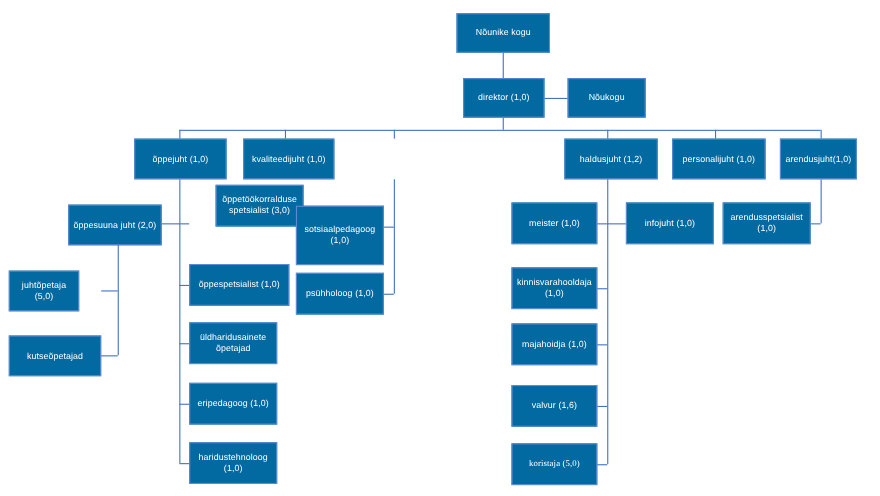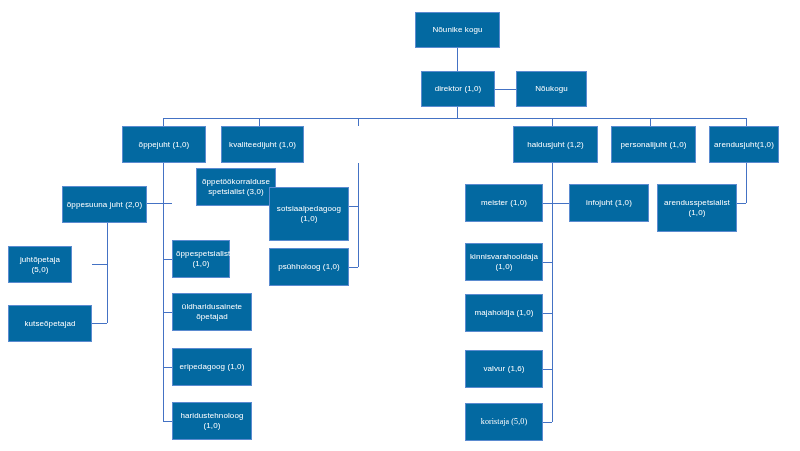--- a/index.html
+++ b/index.html
@@ -133,21 +133,21 @@
   </div>
 
   <div class="node" style="left:8px; top:305px; width:84px; height:37px;">
     <span>kutseõpetajad</span>
   </div>
 
   <div class="node" style="left:172px; top:168px; width:80px; height:38px;margin-left:24px;">
     <span>õppetöökorralduse spetsialist (3,0)</span>
   </div>
 
-  <div class="node" style="left:172px; top:240px; width:58px; height:38px;">
+  <div class="node" style="left:172px; top:240px; width:91px; height:38px;">
     <span>õppespetsialist (1,0)</span>
   </div>
 
   <div class="node" style="left:172px; top:293px; width:80px; height:38px;">
     <span>üldharidusainete õpetajad</span>
   </div>
 
   <div class="node" style="left:172px; top:348px; width:80px; height:38px;">
     <span>eripedagoog (1,0)</span>
   </div>
@@ -181,17 +181,17 @@
   </div>
 
   <div class="node" style="left:465px; top:403px; width:78px; height:38px;font-family:Liberation Serif, serif;">
     <span>koristaja (5,0)</span>
   </div>
 
   <div class="node" style="left:569px; top:184px; width:80px; height:38px;">
     <span>infojuht (1,0)</span>
   </div>
 
-  <div class="node" style="left:657px; top:184px; width:80px; height:48px;">
+  <div class="node" style="left:657px; top:184px; width:80px; height:38px;">
     <span>arendusspetsialist (1,0)</span>
   </div>
 
 </div>
 
 </body></html>

